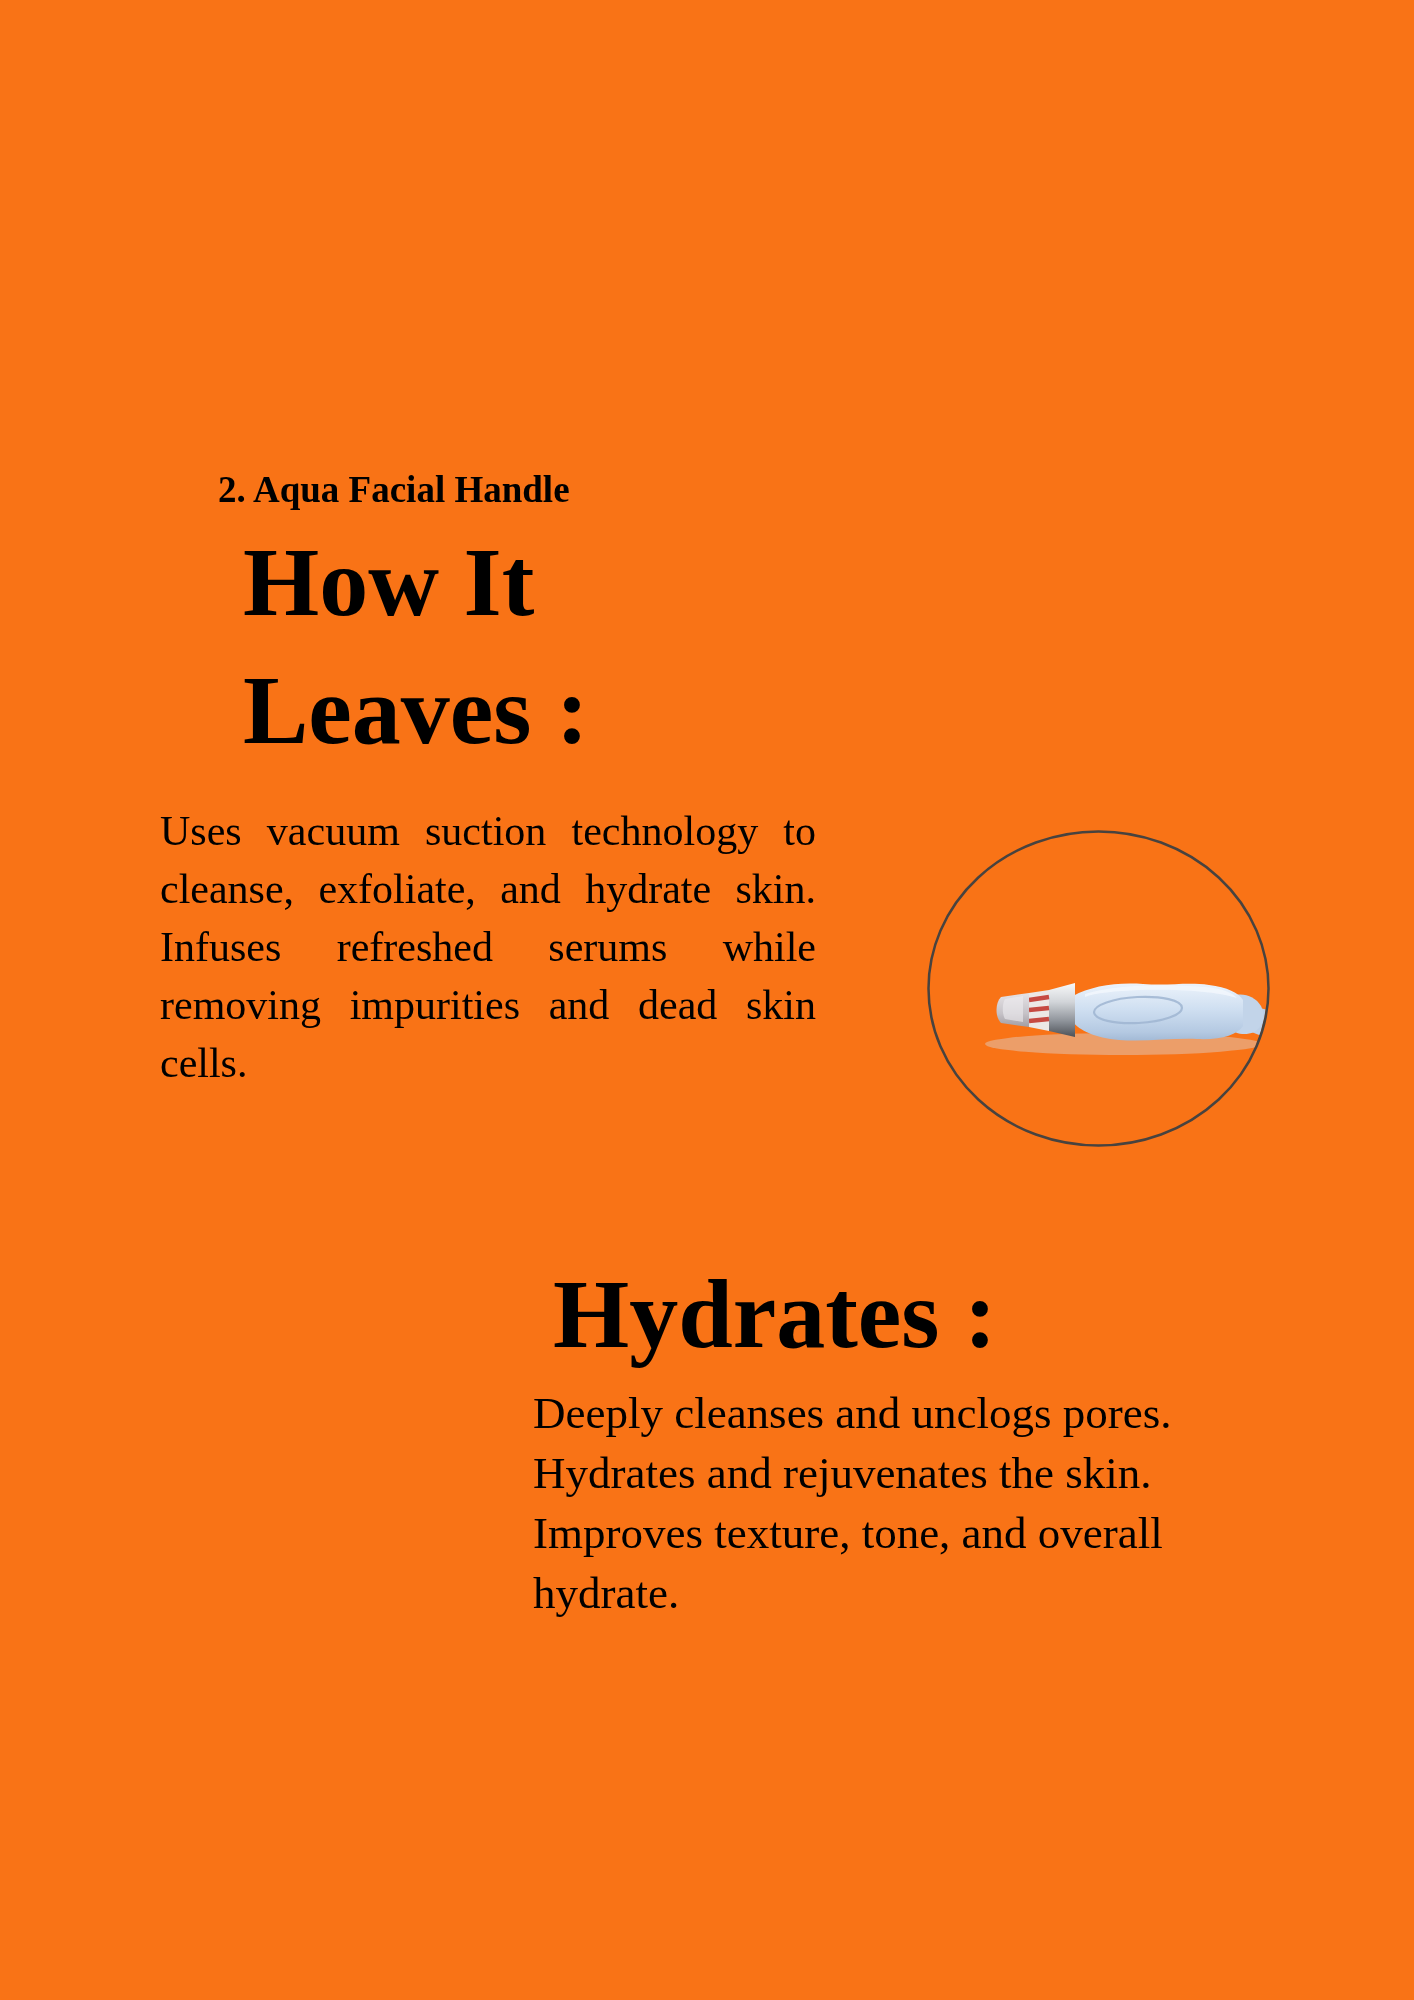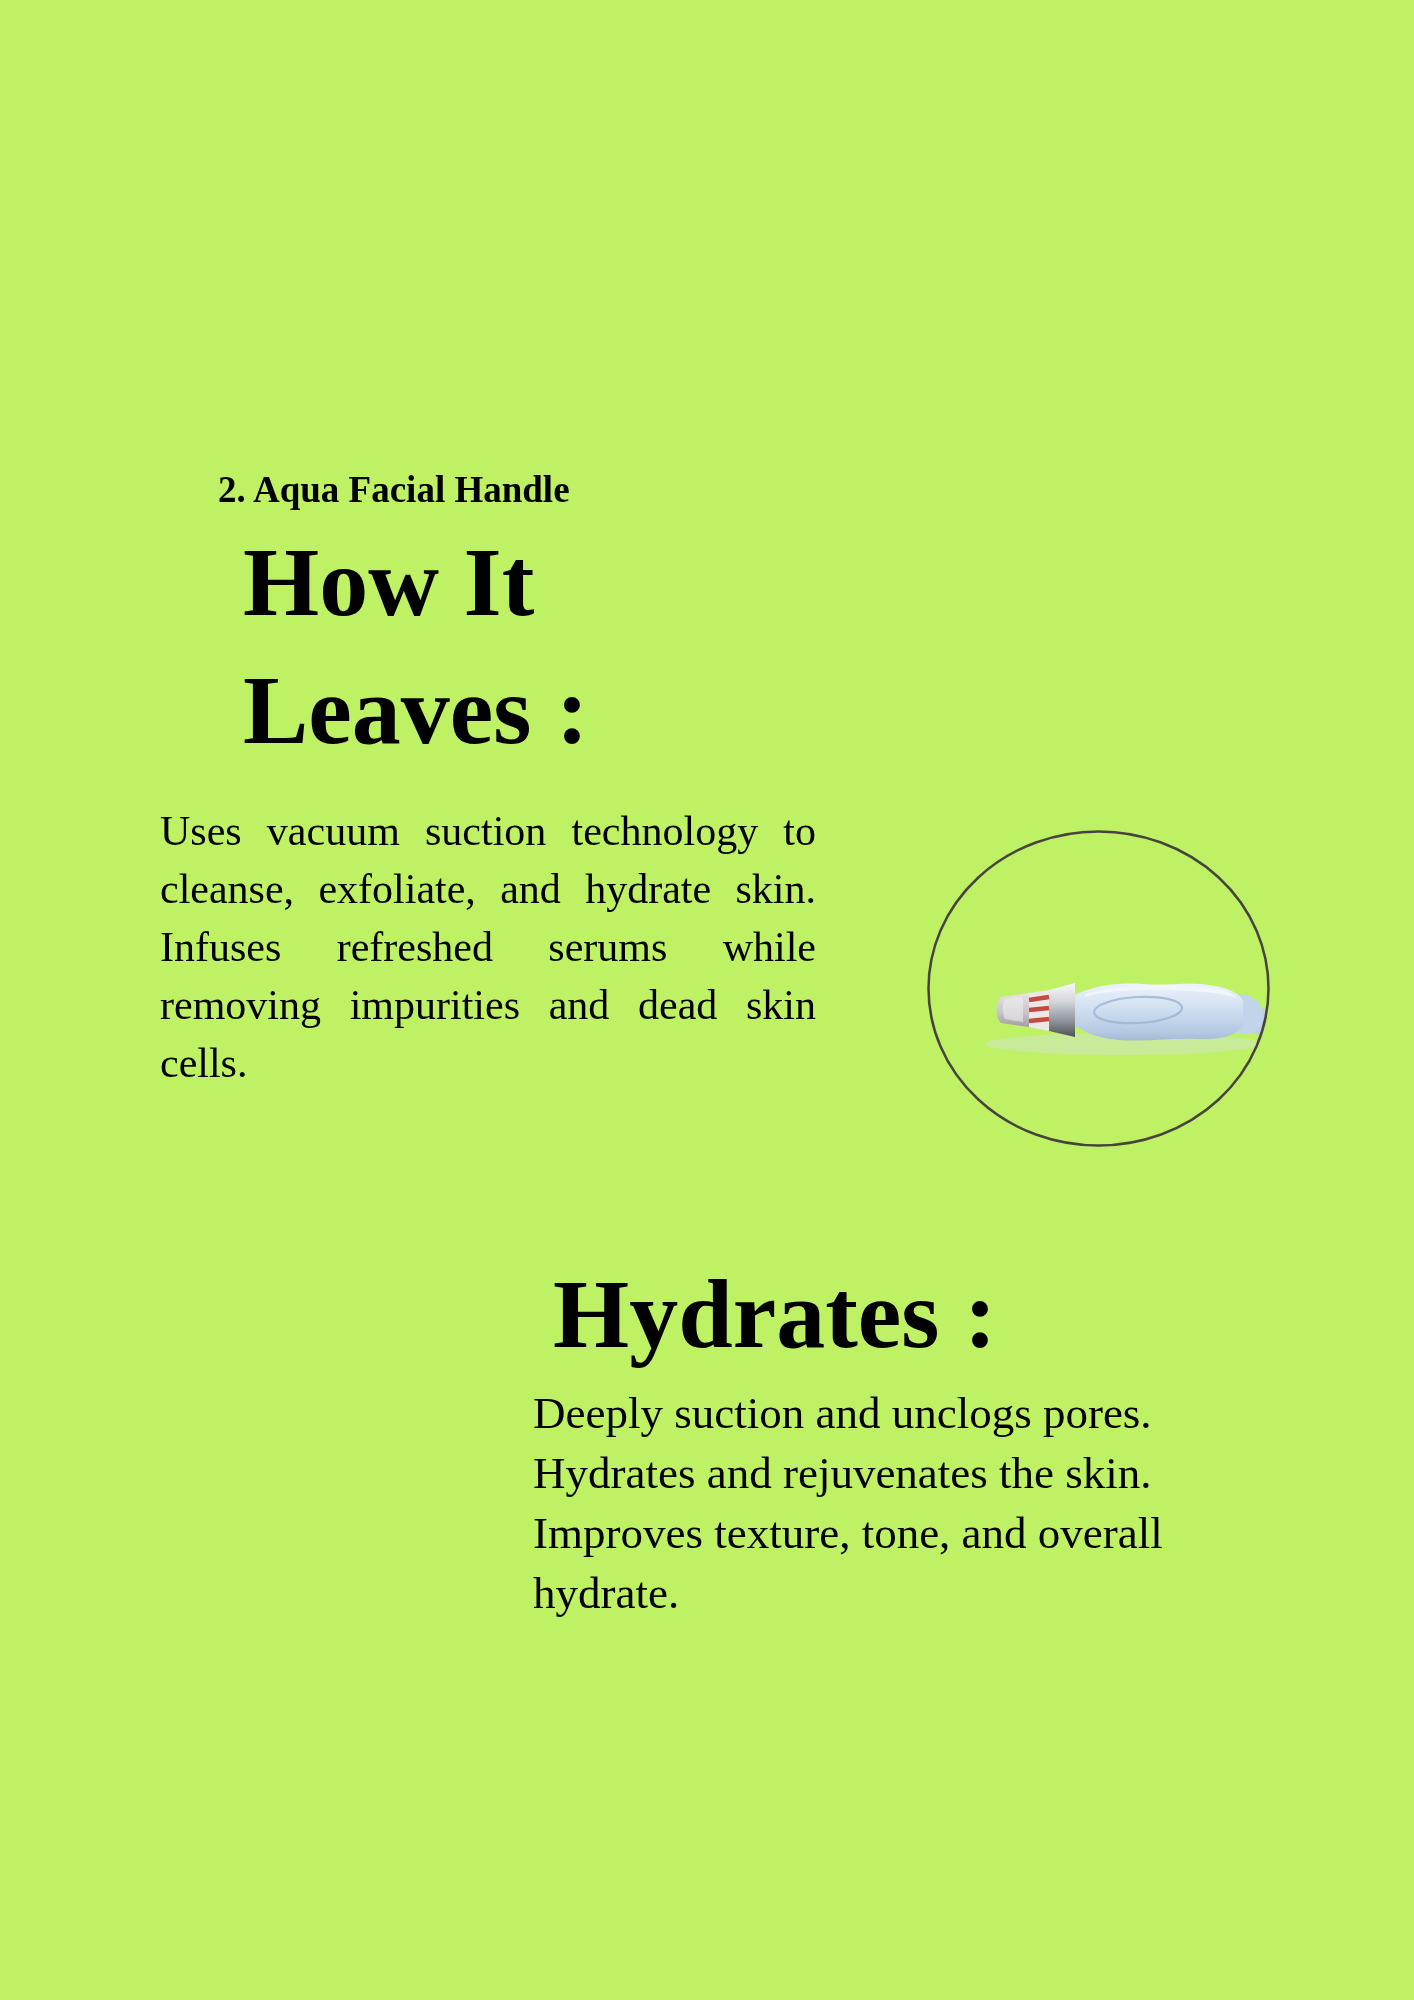--- a/index.html
+++ b/index.html
@@ -1,20 +1,20 @@
 <!DOCTYPE html>
 <html><head>
 <meta charset="utf-8">
 <style>
   html, body { margin: 0; padding: 0; background: #ffffff; }
   .page {
     position: relative;
     width: 1414px;
     height: 2000px;
-    background: #bef264;
+    background: #f97316;
     overflow: hidden;
     font-family: "Liberation Serif", "DejaVu Serif", serif;
     color: #000000;
   }
   .kicker {
     position: absolute;
     left: 218px;
     top: 468px;
     font-size: 37px;
     font-weight: 700;
@@ -130,18 +130,18 @@
         <path d="M80,171 C77,176 77,186 80,191 L98,194 L98,168 Z" fill="#efedf0" opacity="0.6"></path>
       </g>
 
       <ellipse cx="173.5" cy="160.5" rx="170" ry="157" fill="none" stroke="#48433f" stroke-width="2.5"></ellipse>
     </svg>
   </div>
 
   <div class="effects-title">Hydrates :</div>
 
   <div class="effects-list">
-    <div>Deeply suction and unclogs pores.</div>
+    <div>Deeply cleanses and unclogs pores.</div>
     <div>Hydrates and rejuvenates the skin.</div>
     <div>Improves texture, tone, and overall hydrate.</div>
   </div>
 
 </div>
 
 </body></html>

